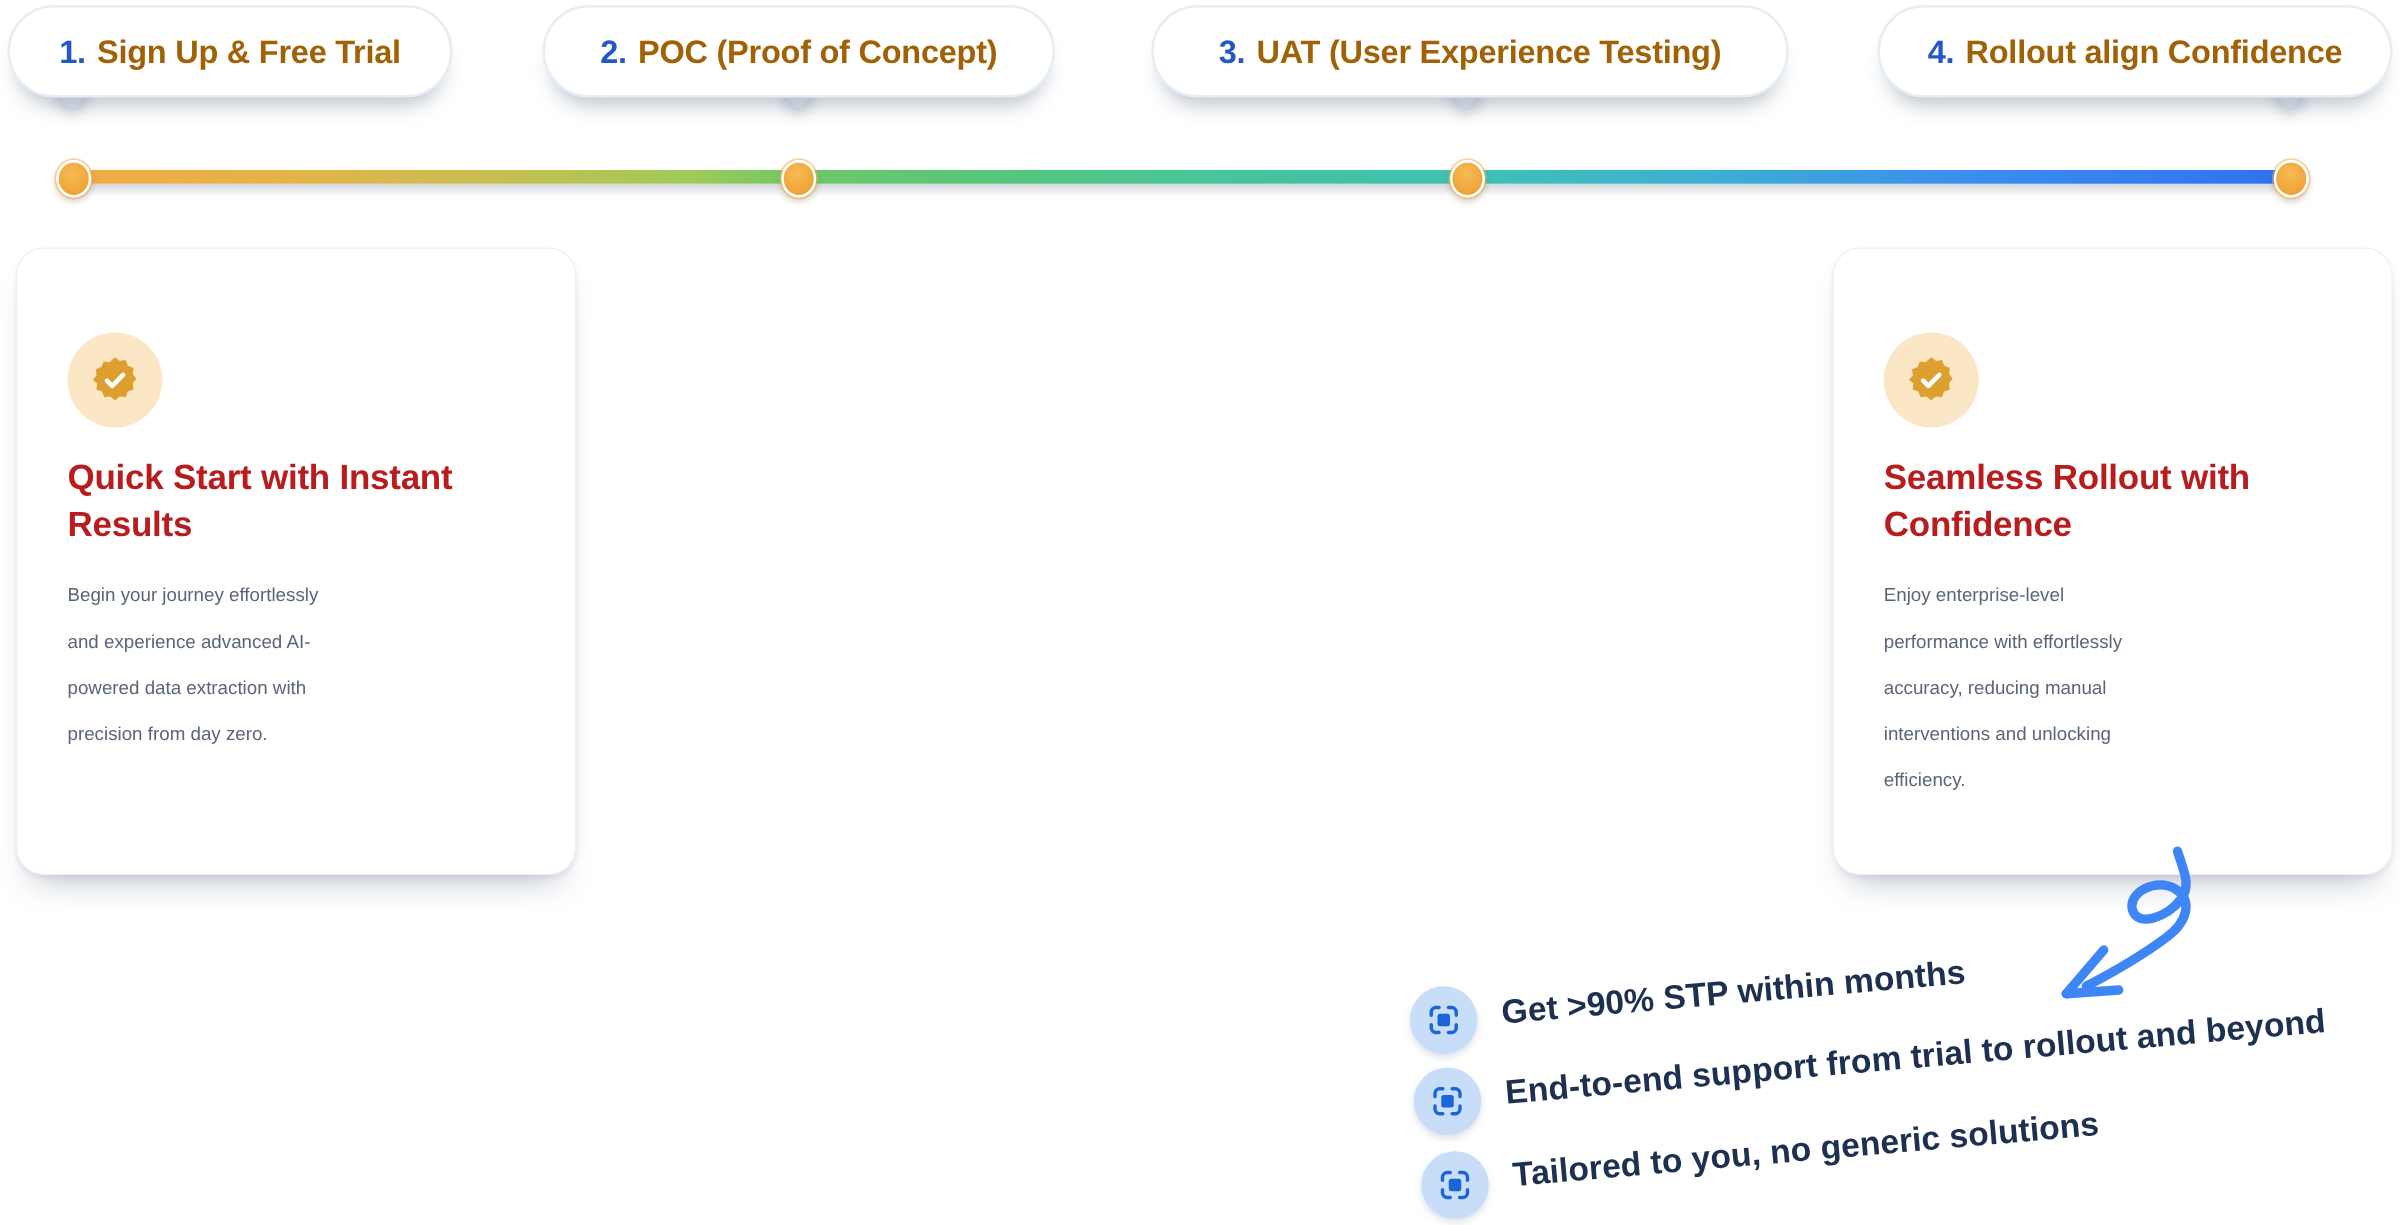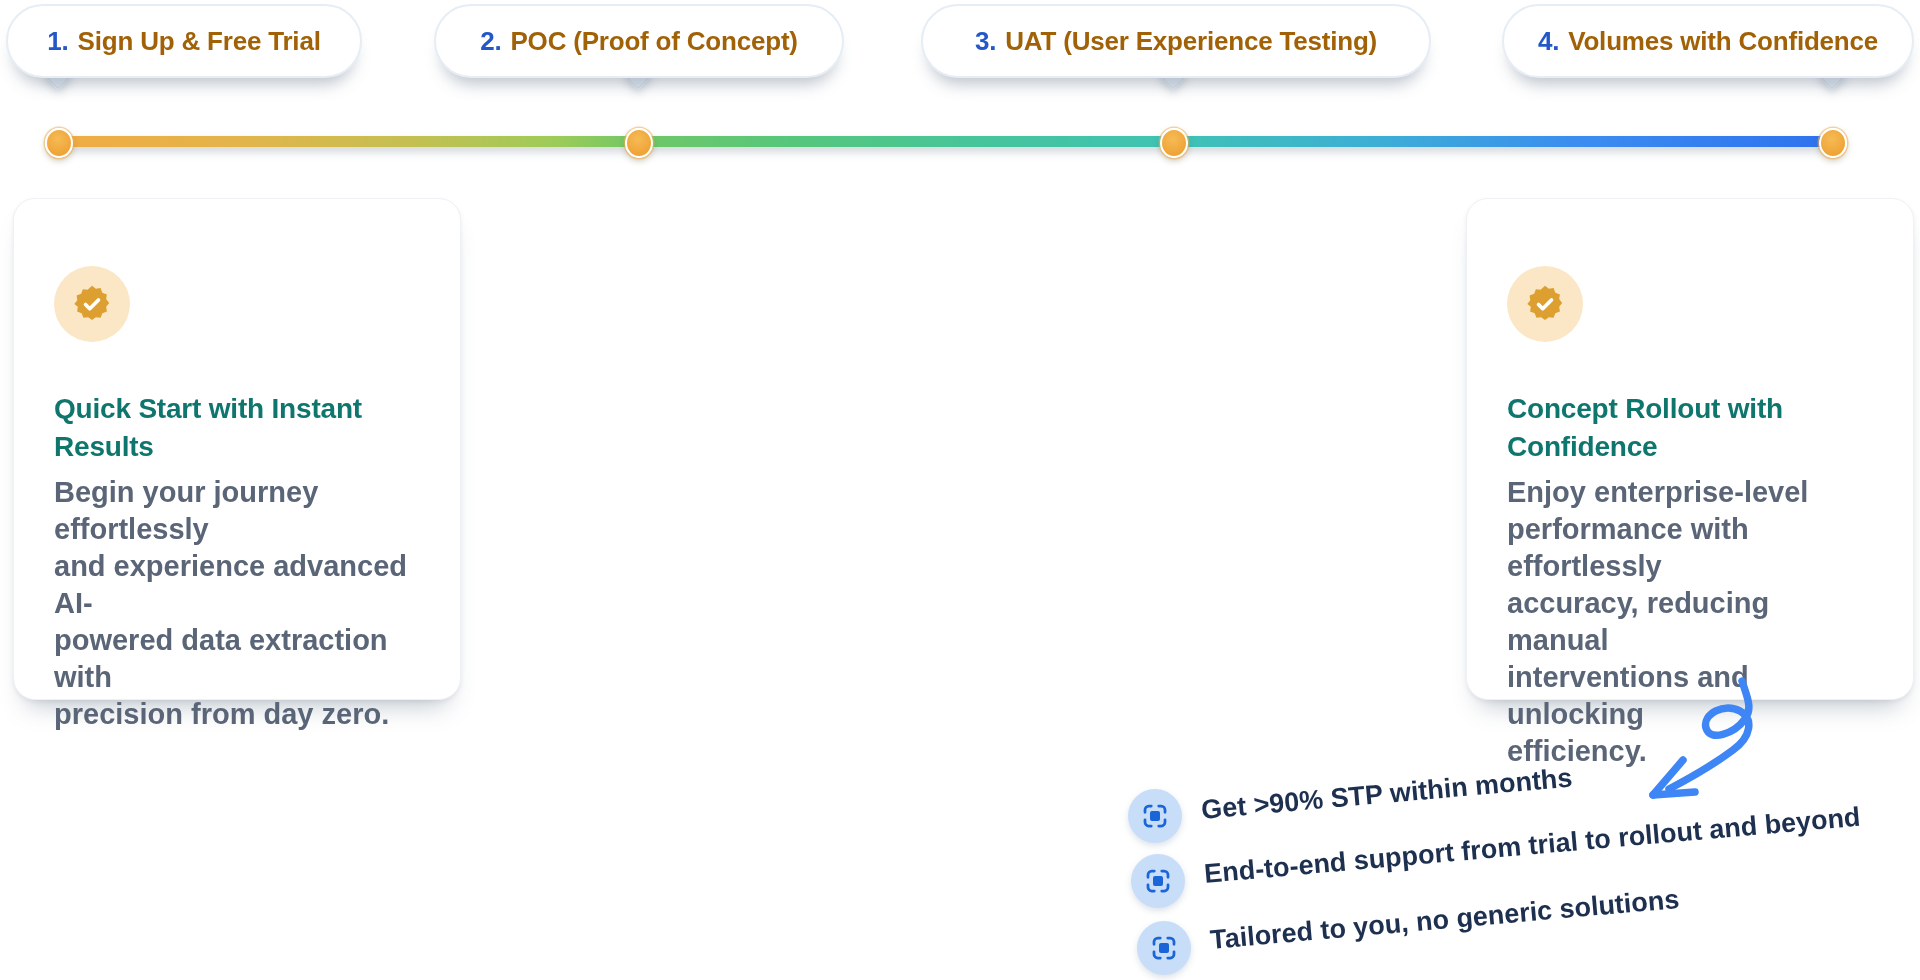--- a/index.html
+++ b/index.html
@@ -26,23 +26,23 @@
     background:radial-gradient(circle at 45% 35%,#F6BB55,#EFA437 70%);
     border:2px solid #ffffff;box-shadow:0 0 0 1.5px rgba(244,176,84,.55),0 3px 6px rgba(100,80,30,.3);z-index:4;}
 
   
   .card{position:absolute;top:198px;width:448px;height:502px;background:#ffffff;
     border:1px solid #EEF1F5;border-radius:22px;box-sizing:border-box;
     padding:67px 40px 40px 40px;
     box-shadow:0 18px 26px -14px rgba(100,115,135,.45),0 2px 4px rgba(120,130,150,.12);z-index:2;}
   .badge{width:76px;height:76px;border-radius:50%;background:#FBE7C6;
     display:flex;align-items:center;justify-content:center;}
-  .card-title{margin-top:48px;font-size:28px;line-height:38px;font-weight:600;color:#0f766e;
+  .card-title{margin-top:21px;font-size:28px;line-height:38px;font-weight:600;color:#b91c1c;
     letter-spacing:-0.2px;white-space:pre-line;}
-  .card-body{margin-top:8px;font-size:29px;line-height:37px;font-weight:700;color:#5A6577;
+  .card-body{margin-top:19px;font-size:15px;line-height:37px;font-weight:400;color:#5A6577;
     white-space:pre-line;}
 
   
   .hl-icon{position:absolute;width:54px;height:54px;border-radius:50%;background:#C7DDF8;
     display:flex;align-items:center;justify-content:center;
     box-shadow:0 3px 6px rgba(120,140,170,.25);z-index:7;}
   .hl-text{position:absolute;font-size:27px;font-weight:700;color:#1E3050;white-space:nowrap;
     transform:rotate(-5deg);transform-origin:left top;z-index:7;}
   .arrow-svg{position:absolute;left:1630px;top:650px;z-index:8;}
 </style>
@@ -63,21 +63,21 @@
   <div class="bubble" style="left:434px;width:406px">
     <span class="num">2.</span>
     <span class="lbl">POC (Proof of Concept)</span>
   </div>
   <div class="bubble" style="left:921px;width:506px">
     <span class="num">3.</span>
     <span class="lbl">UAT (User Experience Testing)</span>
   </div>
   <div class="bubble" style="left:1502px;width:408px">
     <span class="num">4.</span>
-    <span class="lbl">Volumes with Confidence</span>
+    <span class="lbl">Rollout align Confidence</span>
   </div>
 
   <div class="bar"></div>
   <div class="dot" style="left:45px"></div>
   <div class="dot" style="left:625px"></div>
   <div class="dot" style="left:1160px"></div>
   <div class="dot" style="left:1819px"></div>
 
   <div class="card" style="left:13px">
     <div class="badge">
@@ -96,21 +96,21 @@
 
 
 
   <div class="card" style="left:1466px">
     <div class="badge">
       <svg width="42" height="42" viewBox="0 0 24 24">
         <path fill="#DC9F30" d="M12 1.6l2.2 1.7 2.7-.4 1 2.6 2.6 1-.4 2.7 1.7 2.2-1.7 2.2.4 2.7-2.6 1-1 2.6-2.7-.4-2.2 1.7-2.2-1.7-2.7.4-1-2.6-2.6-1 .4-2.7L1.9 12l1.7-2.2-.4-2.7 2.6-1 1-2.6 2.7.4z"></path>
         <path fill="none" stroke="#ffffff" stroke-width="2.1" stroke-linecap="round" stroke-linejoin="round" d="M8.3 12.3l2.4 2.4 5-5"></path>
       </svg>
     </div>
-    <div class="card-title">Concept Rollout with
+    <div class="card-title">Seamless Rollout with
 Confidence</div>
     <div class="card-body">Enjoy enterprise-level
 performance with effortlessly
 accuracy, reducing manual
 interventions and unlocking
 efficiency.</div>
   </div>
 
   <div>
     <div class="hl-icon" style="left:1128px;top:789px">

